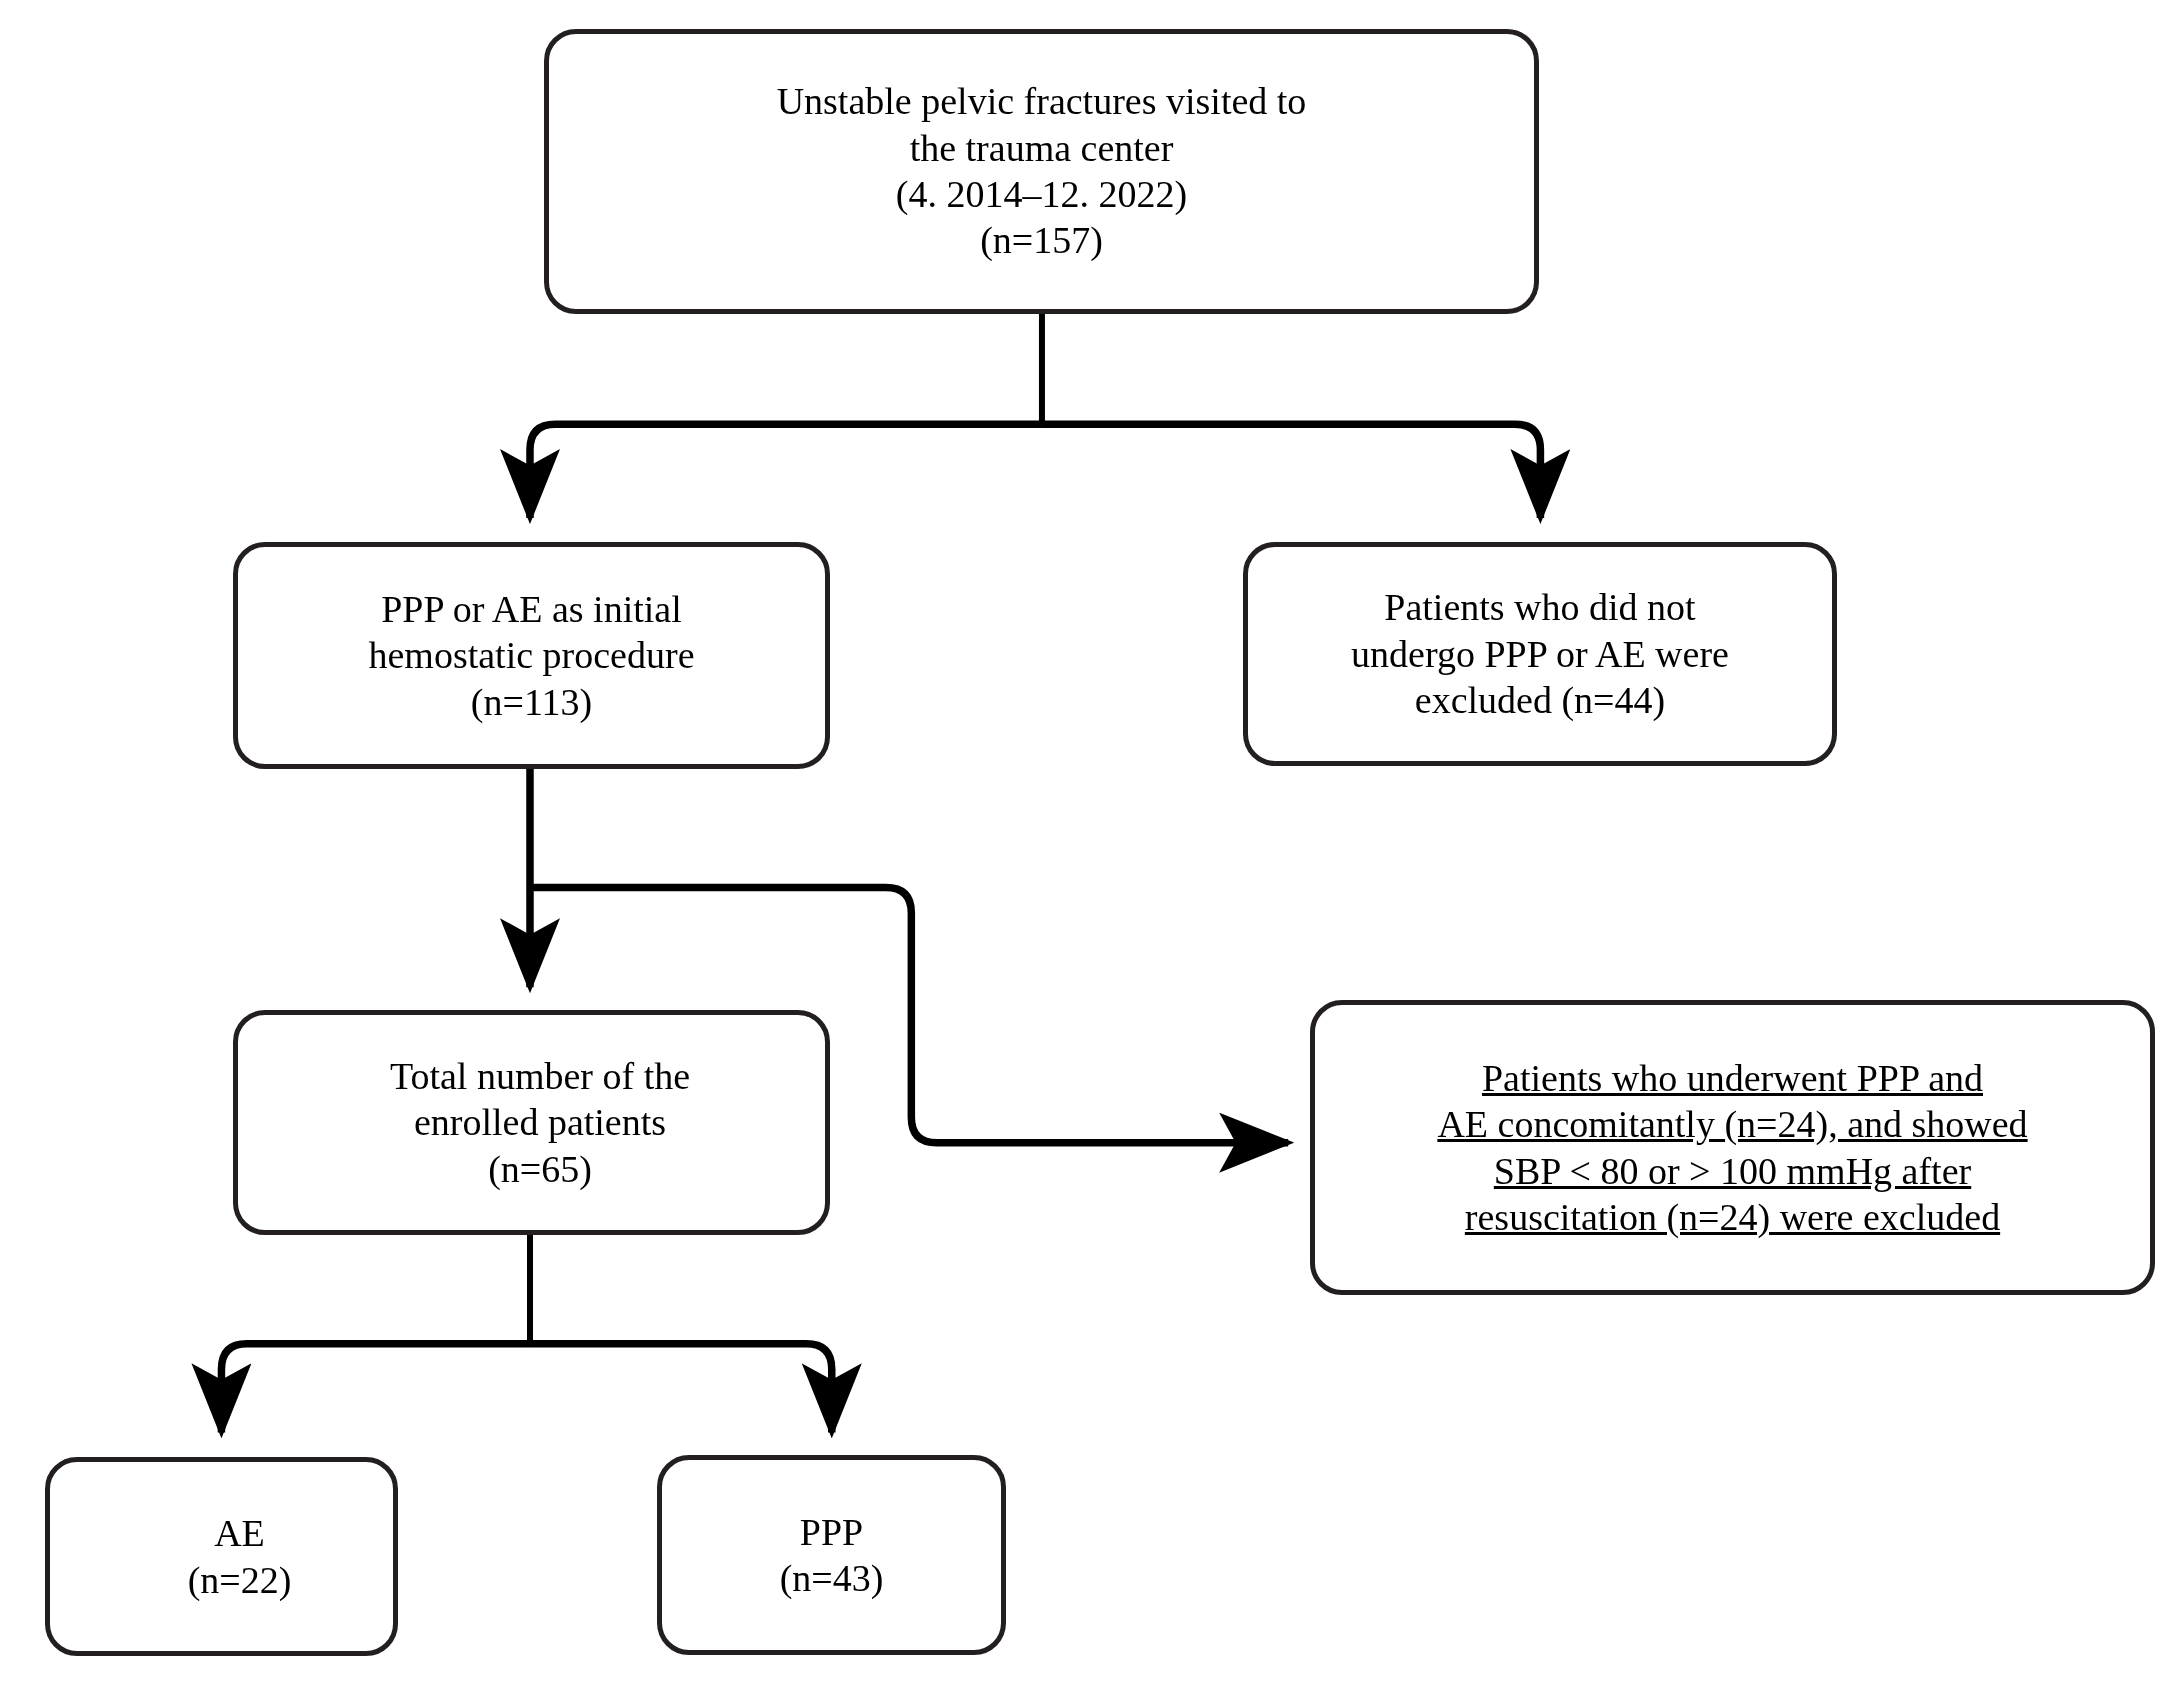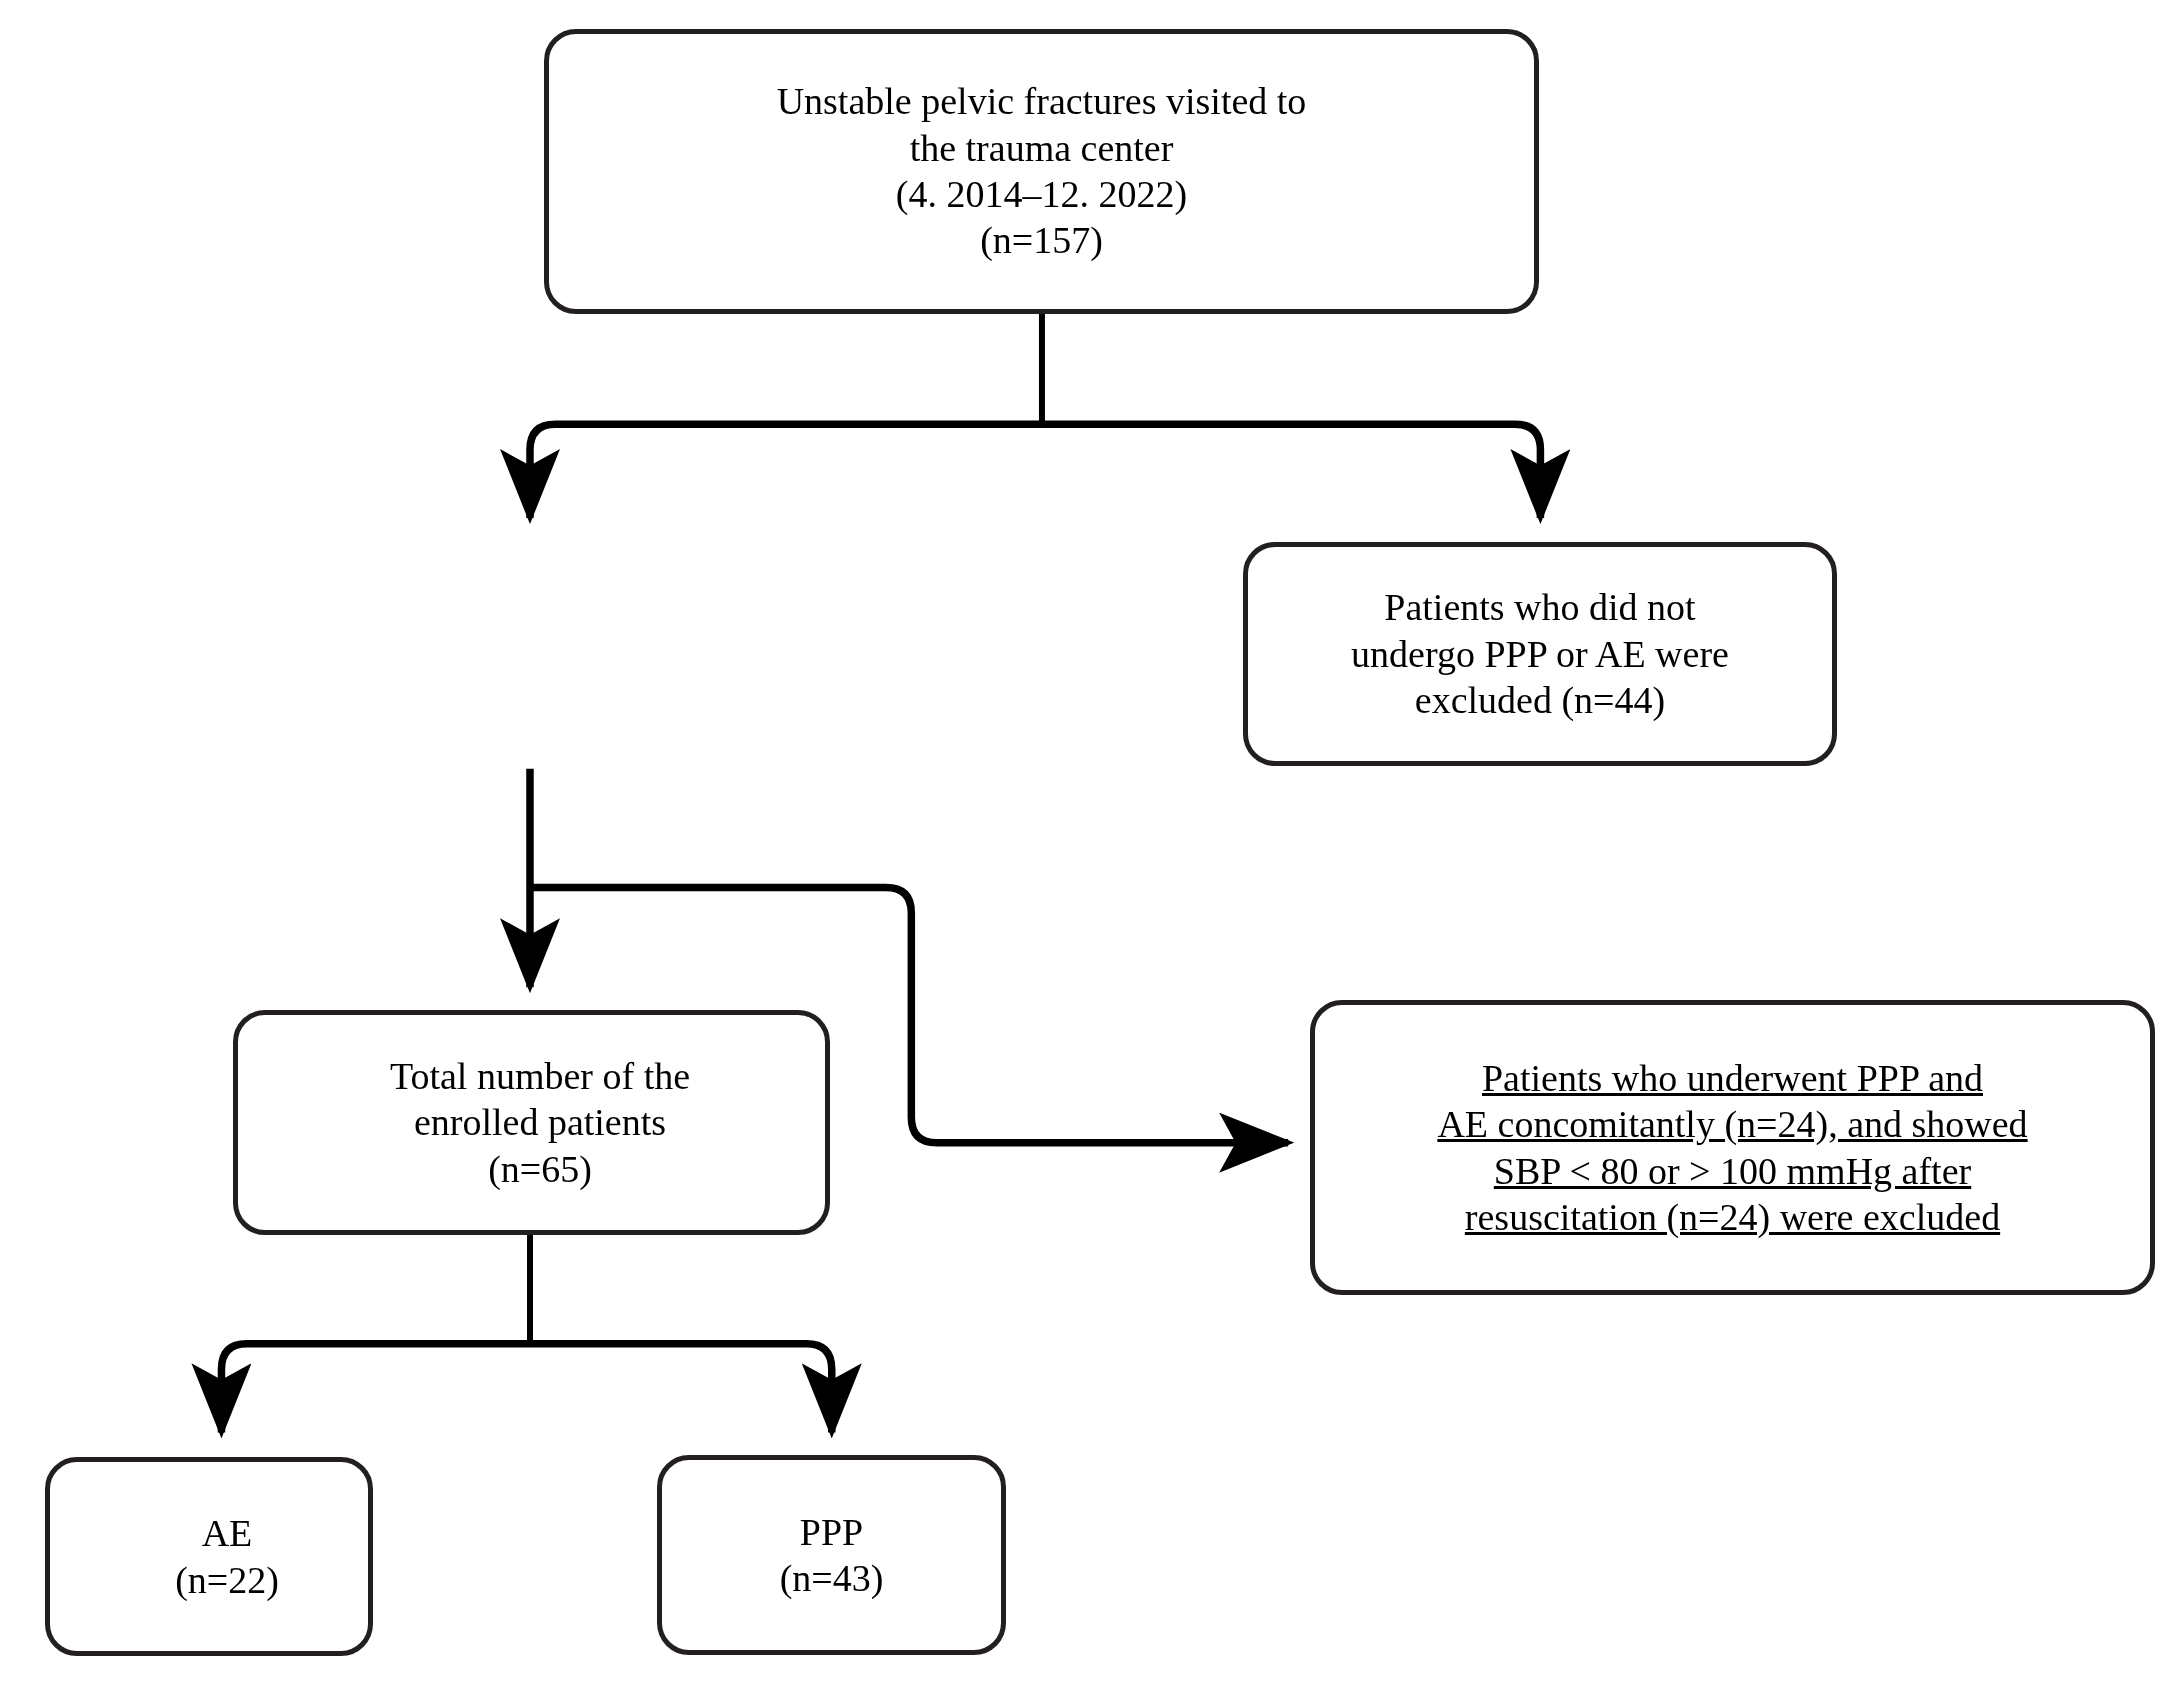--- a/index.html
+++ b/index.html
@@ -44,21 +44,21 @@
     font-size: 38px;
     line-height: 1.22;
     white-space: pre-line;
   }
   
   #node-cohort     { left: 544px;  top: 28.5px;   width: 995px; height: 285px; }
   #node-initial    { left: 233px;  top: 542px;  width: 597px;  height: 227px; }
   #node-excl1      { left: 1243px; top: 542px;  width: 594px;  height: 224px; }
   #node-enrolled   { left: 233px;  top: 1010px; width: 597px;  height: 225px; padding-left: 17px; }
   #node-excl2      { left: 1310px; top: 1000px; width: 845px; height: 295px; text-decoration: underline; }
-  #node-ae         { left: 45px;   top: 1457px; width: 328px;  height: 199px; padding-left: 36px; }
+  #node-ae         { left: 45px;   top: 1457px; width: 353px;  height: 199px; padding-left: 36px; }
   #node-ppp        { left: 657px;  top: 1455px; width: 349px;  height: 200px; }
 </style>
 </head>
 <body>
 
 <div id="canvas">
 
   <svg id="edges" viewBox="0 0 2908 2243" xmlns="http://www.w3.org/2000/svg">
     <defs>
       <marker id="arrowhead" markerWidth="10" markerHeight="8" refX="9.2" refY="4" orient="auto" markerUnits="strokeWidth">
@@ -78,20 +78,25 @@
     <path d="M706,1790 L1074,1790 Q1108,1790 1108,1824 L1108,1908" fill="none" stroke="#000000" stroke-width="10" marker-end="url(#arrowhead)"></path>
   </svg>
 
   <div class="node" id="node-cohort">
     <div class="lines">Unstable pelvic fractures visited to
 the trauma center
 (4. 2014–12. 2022)
 (n=157)</div>
   </div>
 
+  <div class="node" id="node-initial">
+    <div class="lines">PPP or AE as initial
+hemostatic procedure
+(n=113)</div>
+  </div>
 
   <div class="node" id="node-excl1">
     <div class="lines">Patients who did not
 undergo PPP or AE were
 excluded (n=44)</div>
   </div>
 
   <div class="node" id="node-enrolled">
     <div class="lines">Total number of the
 enrolled patients

